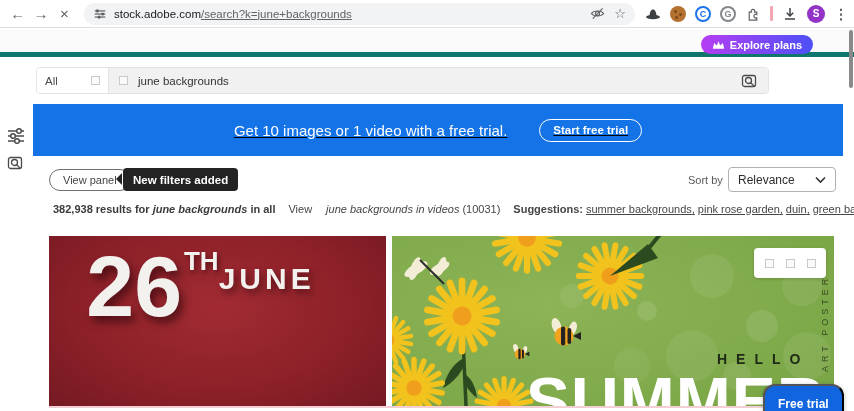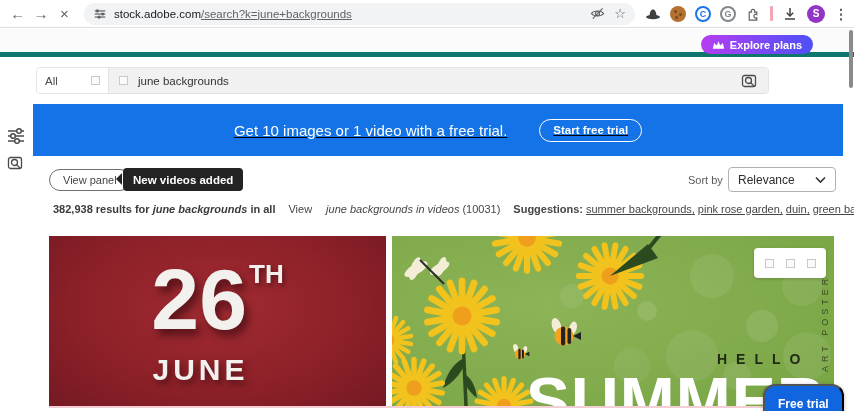--- a/index.html
+++ b/index.html
@@ -111,22 +111,22 @@
   .it { font-style:italic; }
   .lnk { cursor:pointer;margin-left:11px; }
   .sug:not(:last-child):after { content:", "; }
   .sug { text-decoration:underline; cursor:pointer; }
   .suglabel { font-weight:bold; }
 
   
   .thumb { position:absolute; top:236px; height:170px; overflow:hidden; cursor:pointer; }
   .thumb1 { left:49px; width:337px;
     background:radial-gradient(ellipse 75% 90% at 50% 42%, #a22b33 0%, #8c2028 55%, #701822 100%); }
-  .t1-wrap { position:absolute; inset:0; display:flex; flex-direction:column; align-items:center; justify-content:center;
-             color:#f3f1ee; padding-top:6px; }
+  .t1-wrap { position:absolute; inset:0; display:flex; align-items:flex-start; justify-content:center;
+             color:#f3f1ee; padding-top:12px; }
   .t1-dayline { display:flex; align-items:flex-start; line-height:0.9; }
   .t1-day { font-size:86px; font-weight:bold; text-shadow:4px 6px 9px rgba(30,0,5,.55); }
   .t1-ord { font-size:26px; font-weight:bold; margin-top:2px; margin-left:2px; text-shadow:2px 3px 5px rgba(30,0,5,.5); }
   .t1-month { font-size:30px; font-weight:bold; letter-spacing:4px; margin-top:14px; margin-right:34px;
               text-shadow:3px 4px 6px rgba(30,0,5,.5); }
 
   .thumb2 { left:392px; width:442px; background:#7fae4a; }
   .thumb2 svg.art { display:block; }
   .hover-toolbar {
     position:absolute; right:8px; top:12px; width:72px; height:30px; background:#fff; border-radius:4px;
@@ -260,21 +260,21 @@
     </svg>
   </span>
 </div>
 
 <div class="banner" style="background:#1473e6">
   <span class="banner-msg">Get 10 images or 1 video with a free trial.</span>
   <button class="banner-cta">Start free trial</button>
 </div>
 
 <button class="viewpanel-btn">View panel</button>
-<div class="tooltip">New videos added</div>
+<div class="tooltip">New filters added</div>
 <span class="sortby-label">Sort by</span>
 <div class="sort-select">
   <span>Relevance</span>
   <svg width="11" height="8" viewBox="0 0 11 8">
     <polyline points="1,1.5 5.5,6 10,1.5" stroke="#333" stroke-width="1.6" fill="none"></polyline>
   </svg>
 </div>
 
 <div class="summary">
   <span class="grp bold">

